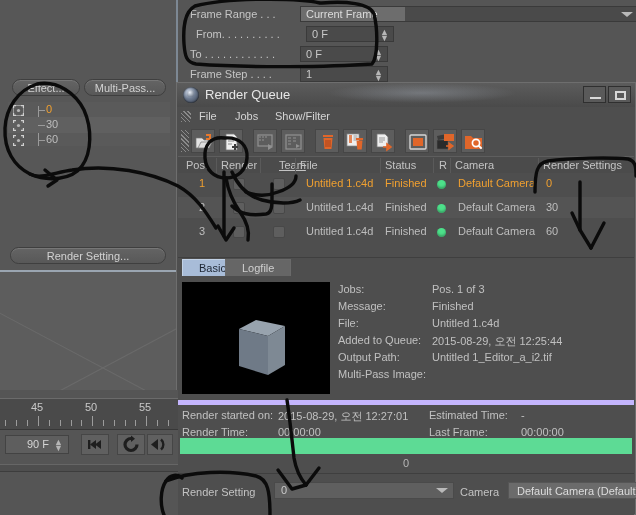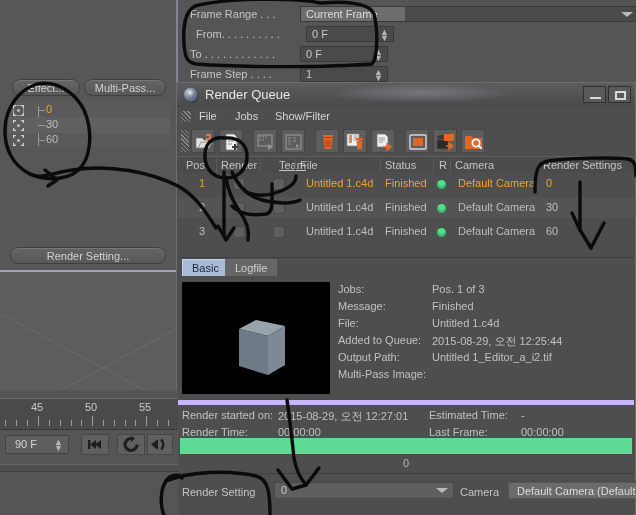--- a/index.html
+++ b/index.html
@@ -99,21 +99,21 @@
   .cell.hl{color:#f0a030;}
   .chk{position:absolute;top:5px;width:12px;height:12px;background:#5e5e5e;
     border:1px solid #484848;border-radius:2px;box-sizing:border-box;}
   .dot{position:absolute;top:7px;width:9px;height:9px;border-radius:50%;background:#4de08a;
     box-shadow:inset 0 -2px 2px rgba(0,0,0,.25);}
   #rq-table-foot{position:absolute;left:1px;top:162px;width:456px;height:12px;background:#4e4e4e;
     border-bottom:1px solid #3f3f3f;}
 
   
   #rq-tabs{position:absolute;left:1px;top:176px;width:456px;height:19px;}
-  .tab{position:absolute;top:0;height:17px;line-height:17px;padding:0 9px;font-size:11px;
+  .tab{position:absolute;top:0;height:17px;line-height:17px;padding:0 16px;font-size:11px;
     border:1px solid #6a6a6a;border-bottom:none;box-sizing:border-box;}
   .tab.active{background:#a8bcd8;color:#1c2533;border-color:#c2d2e6;}
   .tab.inactive{background:#666666;color:#cfcfcf;}
 
   
   #rq-detail{position:absolute;left:1px;top:195px;width:456px;height:122px;background:#4e4e4e;}
   #thumb{position:absolute;left:4px;top:4px;width:148px;height:112px;background:#000;}
   .dlbl{position:absolute;font-size:11px;color:#c0c0c0;white-space:nowrap;}
   .dval{position:absolute;font-size:11px;color:#c0c0c0;white-space:nowrap;}
 
@@ -136,21 +136,21 @@
     background:#6b6b6b;border:1px solid #565656;box-sizing:border-box;color:#dcdcdc;font-size:11px;white-space:nowrap;}
 
   
   #tl-panel{left:0;top:390px;width:178px;height:125px;background:#555555;}
   #tl-ruler{position:absolute;left:0;top:8px;width:178px;height:30px;background:#4a4a4a;
     border-top:1px solid #6b6b6b;border-bottom:1px solid #383838;}
   .tl-num{position:absolute;top:2px;font-size:11px;color:#c9c9c9;}
   .tl-tick{position:absolute;background:#9c9c9c;width:1px;}
   #tl-controls{position:absolute;left:0;top:40px;width:178px;height:34px;background:#555555;}
   #frame-field{position:absolute;left:5px;top:5px;width:64px;height:19px;background:#5e5e5e;
-    border:1px solid #434343;box-sizing:border-box;color:#d5d5d5;font-size:11px;line-height:17px;padding-left:9px;}
+    border:1px solid #434343;box-sizing:border-box;color:#d5d5d5;font-size:11px;line-height:17px;padding-left:21px;}
   .tbtn{position:absolute;top:4px;width:28px;height:21px;background:#606060;
     border:1px solid #464646;box-sizing:border-box;}
   #tl-strip{position:absolute;left:0;top:74px;width:178px;height:6px;background:#4e4e4e;
     border-top:1px solid #666;border-bottom:1px solid #3d3d3d;}
 
   
   #ink{position:absolute;left:0;top:0;width:636px;height:515px;pointer-events:none;}
 </style>
 </head>
 <body>

